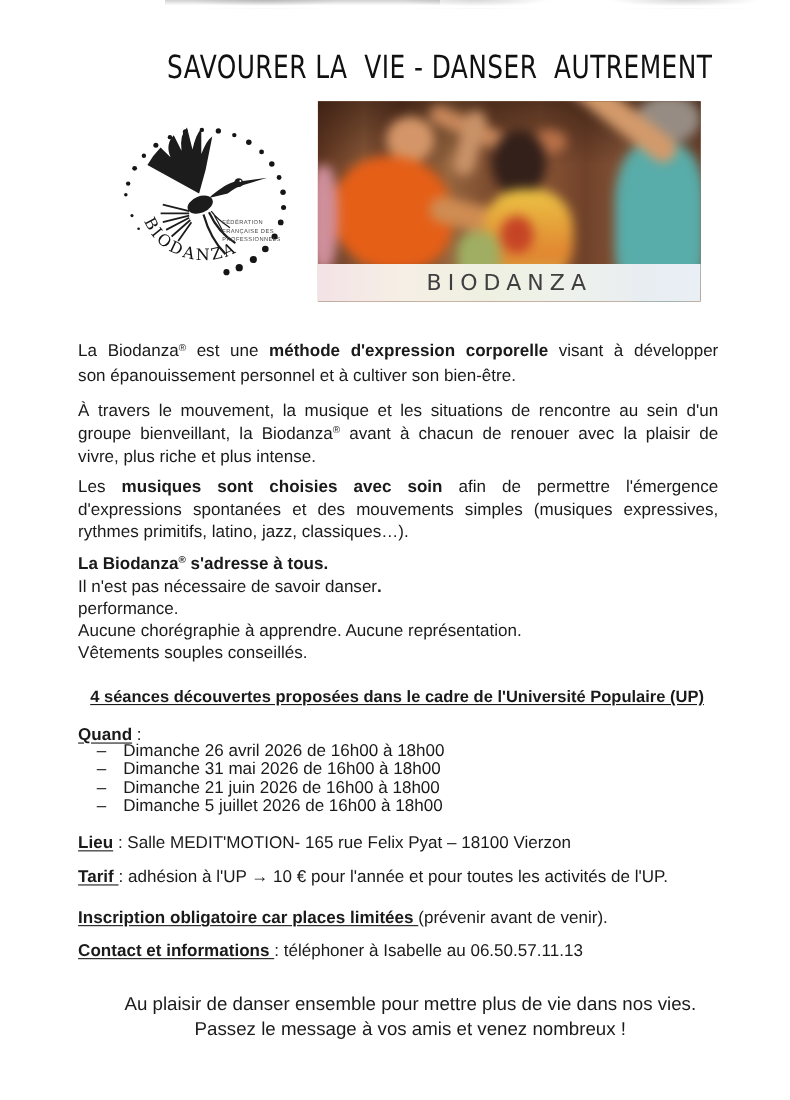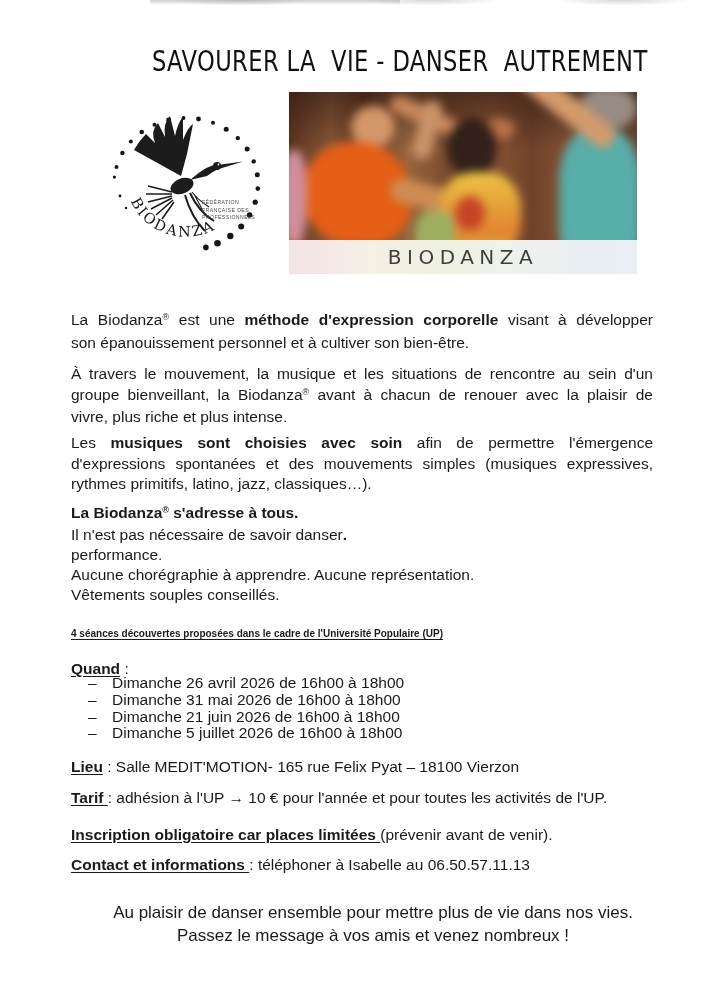--- a/index.html
+++ b/index.html
@@ -29,21 +29,21 @@
     text-align:center;line-height:34px;}
   .caption span{font-family:"DejaVu Sans",sans-serif;font-size:20px;letter-spacing:5.5px;color:#3f3f3f;}
   
   .blk{position:absolute;left:71px;width:582px;font-size:15.5px;line-height:20.5px;}
   .jl{text-align:justify;text-align-last:justify;}
   .ll{text-align:left;}
   .b{font-weight:700;}
   .bu{font-weight:700;text-decoration:underline;text-underline-offset:2px;}
   .reg{font-size:9px;position:relative;top:-5px;}
   .p4 div{line-height:20px;}
-  .heading{font-weight:700;text-decoration:underline;text-underline-offset:2px;font-size:10px;white-space:nowrap;line-height:20px;}
+  .heading{font-weight:700;text-decoration:underline;text-underline-offset:2px;font-size:15px;white-space:nowrap;line-height:20px;margin-left:11px;}
   .li-row{position:relative;padding-left:41px;line-height:16.8px;}
   .li-dash{position:absolute;left:17px;}
   .closing{position:absolute;left:0;top:902px;width:718px;text-align:center;font-size:17px;line-height:22.5px;color:#1a1a1a;padding-left:14px;}
 </style>
 </head>
 <body>
 
 <div id="page">
 
   <div class="top-shade"></div>

